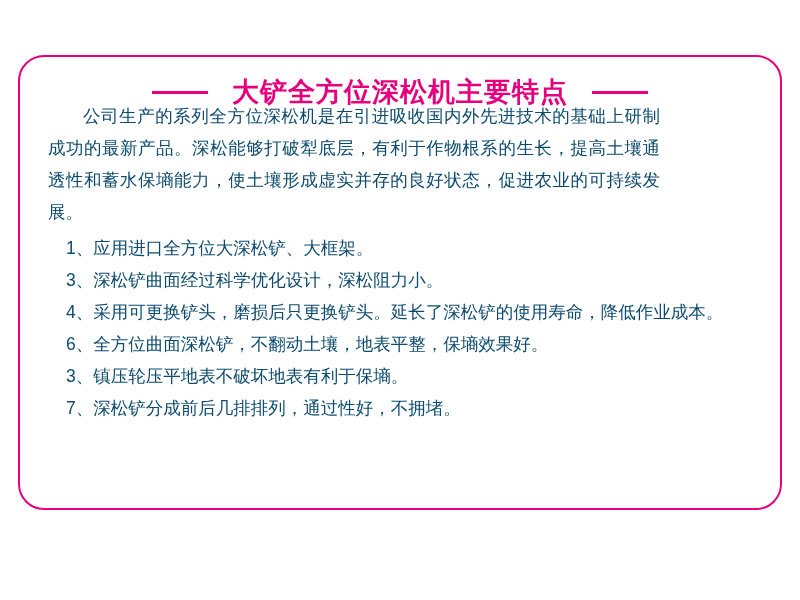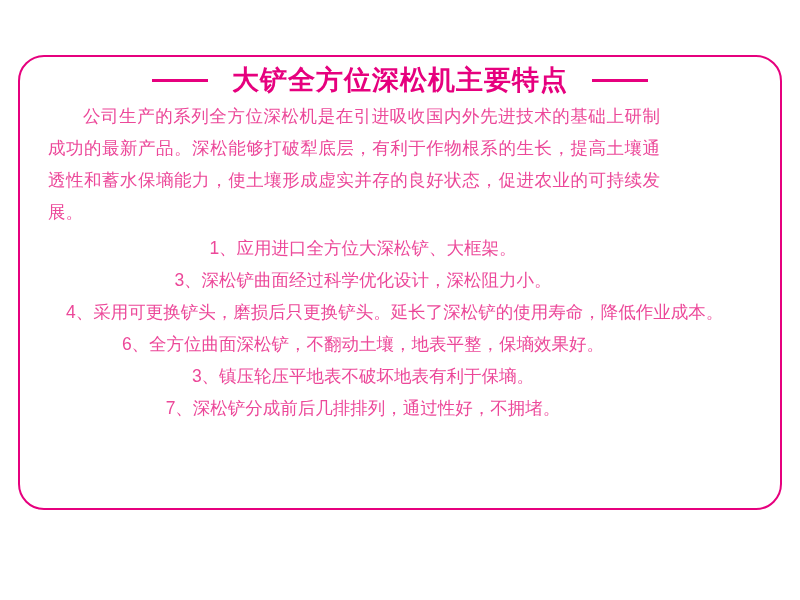--- a/index.html
+++ b/index.html
@@ -29,21 +29,21 @@
     height: 455px;
     border: 2px solid #e6007e;
     border-radius: 26px;
     box-sizing: border-box;
     background: #ffffff;
   }
   
   .title-band {
     position: absolute;
     left: 18px;
-    top: 60px;
+    top: 72px;
     width: 764px;
     height: 40px;
     display: flex;
     align-items: center;
     justify-content: center;
     gap: 14px;
     pointer-events: none;
   }
   .title-rule {
     height: 3px;
@@ -60,39 +60,39 @@
     line-height: 34px;
     white-space: nowrap;
   }
   .content {
     position: absolute;
     left: 18px;
     top: 100px;
     width: 678px;
     padding: 0 36px 0 30px;
     box-sizing: border-box;
-    color: #ec4899;
+    color: #0c4a6e;
   }
   .intro {
     font-size: 17.5px;
     line-height: 32px;
     text-align: justify;
     text-indent: 2em;
     margin: 0 0 4px 0;
   }
   .items {
     margin: 0;
     padding: 0;
     list-style: none;
   }
   .items li {
     font-size: 17.5px;
     line-height: 32px;
     padding-left: 18px;
-    text-align: center;
+    text-align: left;
     white-space: nowrap;
   }
 </style>
 </head>
 <body>
 
 <div class="page">
 
   <div class="frame"></div>
 

